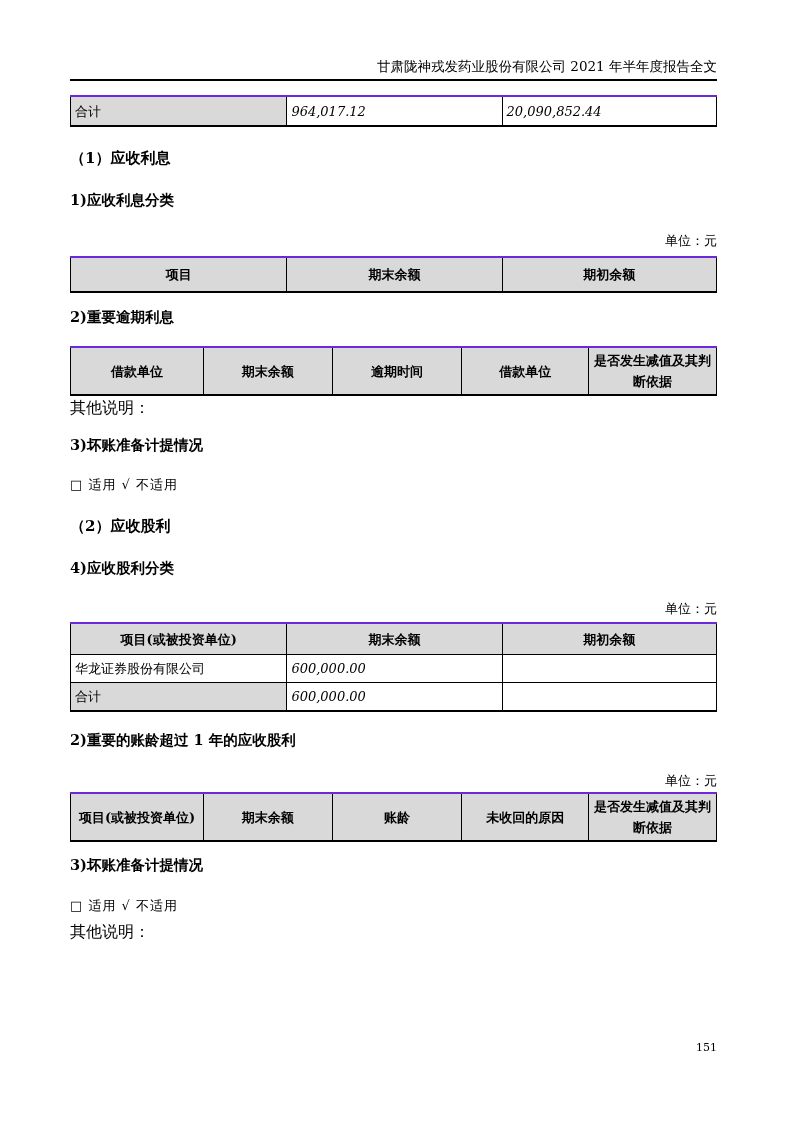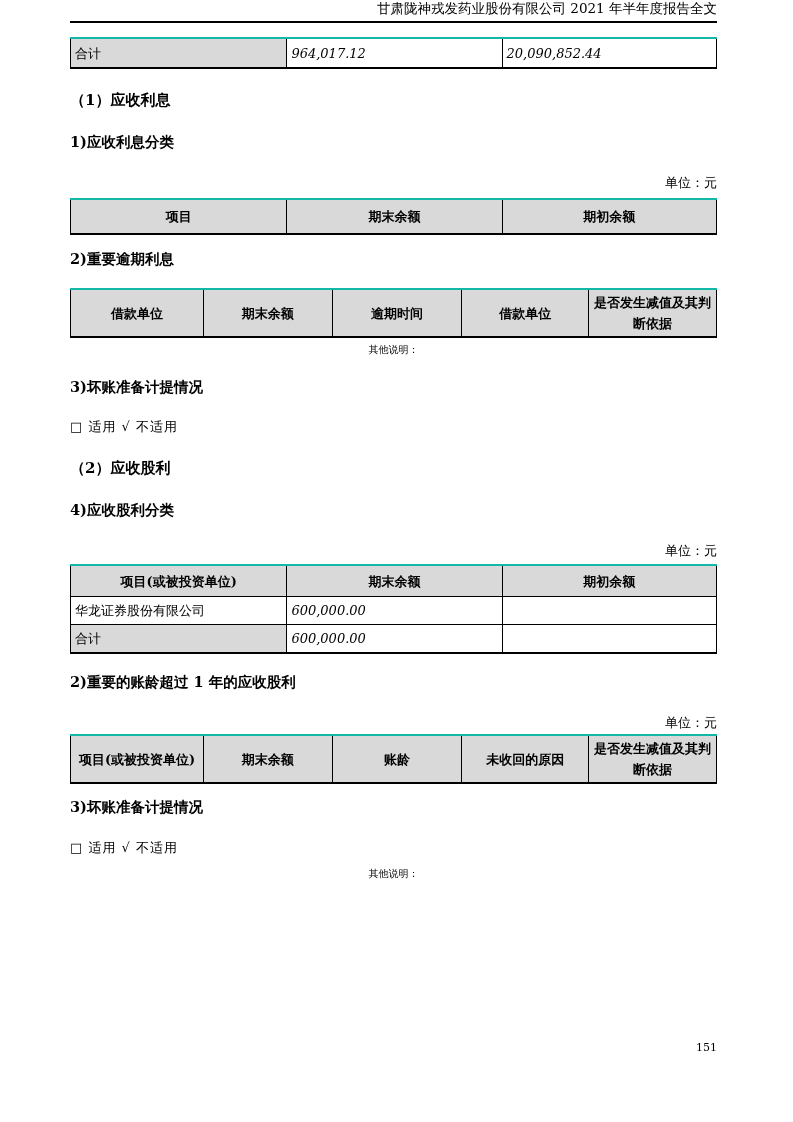--- a/index.html
+++ b/index.html
@@ -8,31 +8,31 @@
     width:793px; height:1122px;
     margin:0 auto;
     background:#ffffff;
     font-family:"DejaVu Serif","Liberation Serif",serif;
     color:#000;
     overflow:hidden;
   }
   .inner { margin:0 76px 0 70px; }
 
   .header-block {
-    padding-bottom:5px;
+    padding-top:58px; padding-bottom:5px;
     border-bottom:2px solid #000;
     text-align:right;
     font-size:13.5px; line-height:16px;
   }
 
   table.tbl {
     width:100%;
     border-collapse:collapse;
     table-layout:fixed;
-    border-top:2px solid #14b8a6;
+    border-top:2px solid #6d28d9;
     border-bottom:2px solid #000;
     font-size:13px;
   }
   table.tbl td {
     border:1px solid #000;
     vertical-align:middle;
     padding:2px 4px;
     line-height:21px;
     overflow:hidden;
     word-break:break-all;
@@ -59,21 +59,21 @@
   .mt24 { margin-top:24px; }
   .mt23 { margin-top:23px; }
   .mt20 { margin-top:20px; }
   .mt19 { margin-top:19px; }
   .mt15 { margin-top:15px; }
   .mt14 { margin-top:14px; }
   .mt10 { margin-top:10px; }
   .mt4  { margin-top:4px; }
 
   .unit { text-align:right; font-size:13px; line-height:16px; }
-  .note { font-size:10px; line-height:16px;text-align:center; }
+  .note { font-size:16px; line-height:16px; }
   .applic { font-size:13px; line-height:16px; letter-spacing:1px; }
 
   .page-number {
     position:absolute;
     right:76px; top:1041px;
     font-size:11px;
   }
 </style>
 </head>
 <body>

